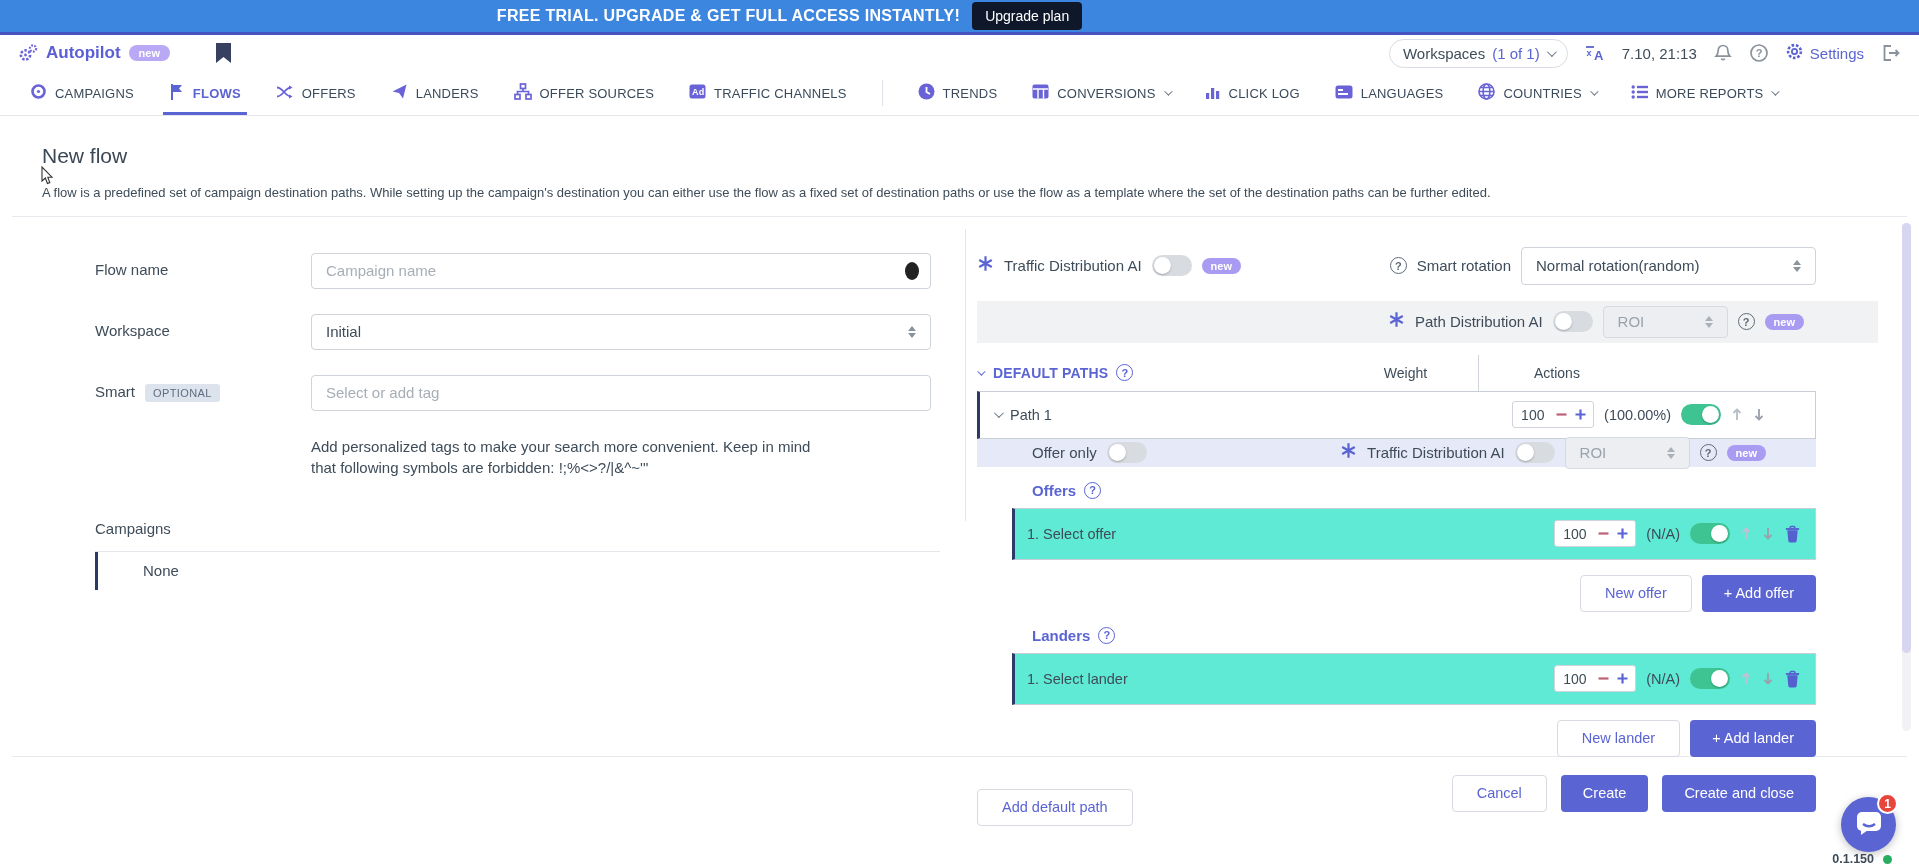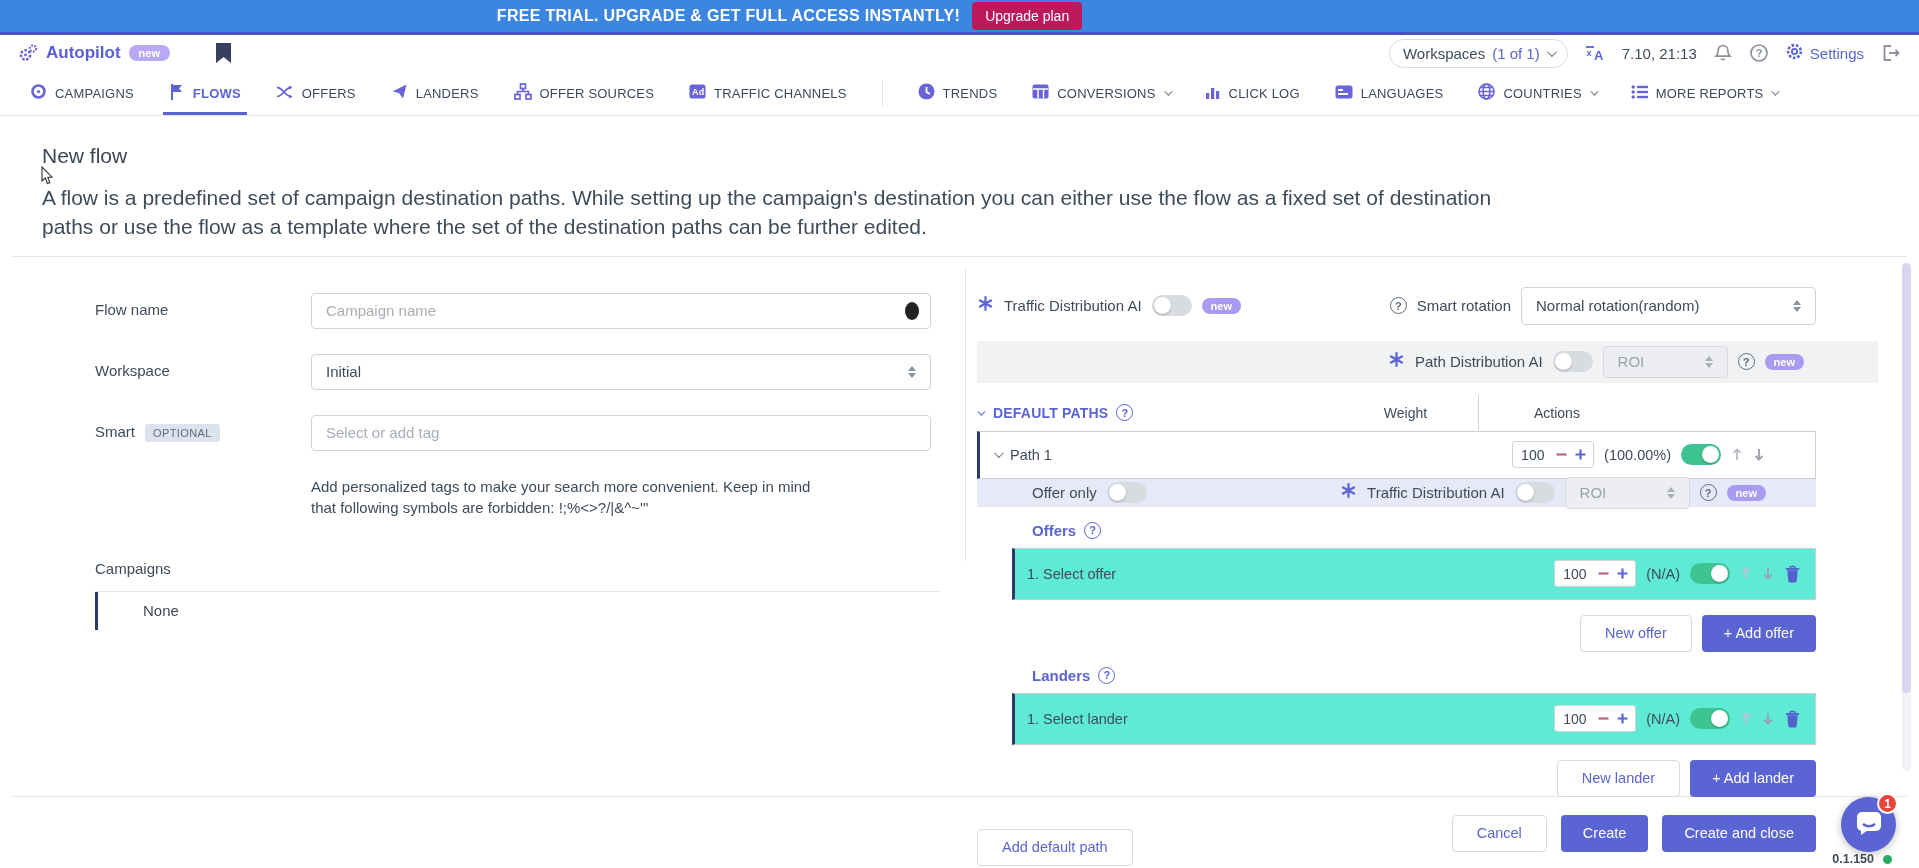--- a/index.html
+++ b/index.html
@@ -4,21 +4,21 @@
 <style>
   * { margin:0; padding:0; box-sizing:border-box; }
   html,body { width:1919px; height:868px; overflow:hidden;
     font-family:"Liberation Sans","DejaVu Sans",sans-serif; background:#fff; color:#3e4c59; }
 
   
   .banner { height:35px; background:#3d86e0; border-bottom:3px solid #4853c2;
     display:flex; align-items:center; justify-content:center; gap:12px; }
   .banner-inner { display:flex; align-items:center; gap:12px; transform:translateX(-170px); }
   .banner-text { color:#fff; font-weight:700; font-size:16px; letter-spacing:.3px; }
-  .upgrade-btn { background:#be185d; color:#fff; border:none; font-size:14px;
+  .upgrade-btn { background:#0f172a; color:#fff; border:none; font-size:14px;
     padding:6px 13px; border-radius:4px; cursor:pointer; }
 
   
   .appbar { height:36px; background:#fff; display:flex; align-items:center; padding:0 18px;gap:28px; }
   .brand { display:flex; align-items:center; gap:8px; }
   .brand-name { color:#5a5fd6; font-weight:700; font-size:17px; }
   .brand-badge { background:#b9a8f5; color:#fff; font-size:11px; font-weight:700;
     padding:2px 10px; border-radius:10px; }
   .bookmark { width:15px; height:20px; background:#37415f; margin-left:18px;
     clip-path:polygon(0 0,100% 0,100% 100%,50% 70%,0 100%); }
@@ -39,21 +39,21 @@
     color:#3b4a5a; letter-spacing:.2px; position:relative; cursor:pointer; white-space:nowrap; }
   .tab.active { color:#5a64d3; font-weight:700; }
   .tab.active::after { content:""; position:absolute; left:-6px; right:-6px; bottom:0;
     height:3px; background:#5a64d3; }
   .tab .chev { border-color:#6b7683; width:6px; height:6px; }
   .nav-sep { width:1px; height:26px; background:#dfe3e8; }
 
   
   .title-block { padding:28px 42px 0 42px; position:relative; }
   .page-title { font-size:21px; font-weight:400; color:#3a4754; }
-  .page-desc { margin-top:16px; font-size:21px; line-height:1.38; max-width:1495px; color:#3e4c59; }
+  .page-desc { margin-top:16px; font-size:13px; line-height:1.38; max-width:1495px; color:#3e4c59; }
   .cursor-art { position:absolute; left:40px; top:50px; }
 
   
   .main { height:525px; margin:14px 12px 0 12px; border-top:1px solid #e6e9ed; position:relative; display:flex; }
   .vdiv { position:absolute; left:953px; top:12px; height:292px; width:1px; background:#e3e6ec; }
 
   .form-col { width:953px; padding:36px 0 0 83px; }
   .frow { display:flex; margin-bottom:25px; }
   .flabel { width:216px; padding-top:8px; font-size:15px; display:flex; align-items:flex-start; gap:10px; }
   .opt-badge { background:#dce3ec; color:#5c6e80; font-size:11px; padding:3px 8px;

